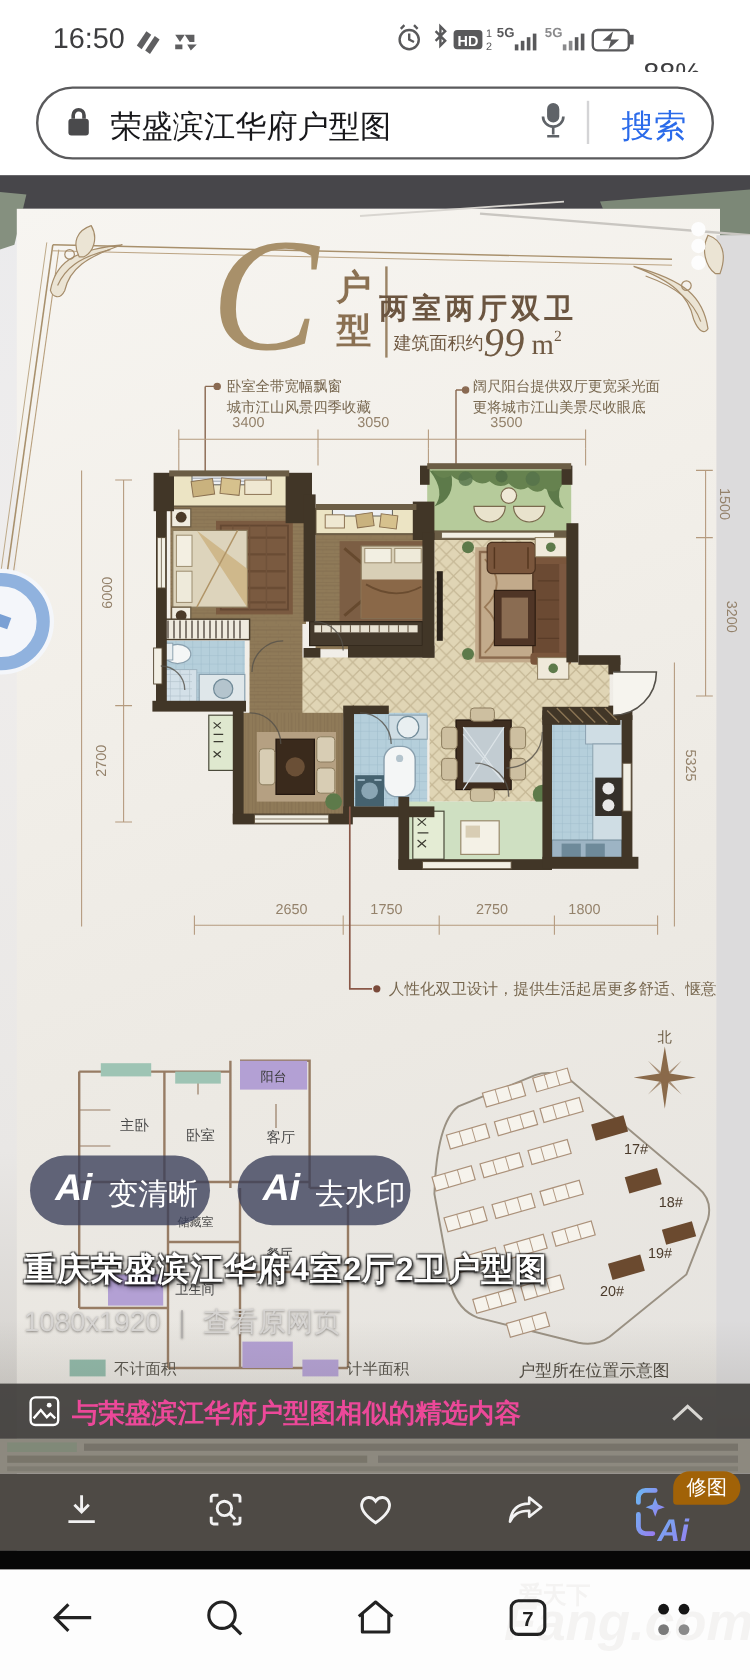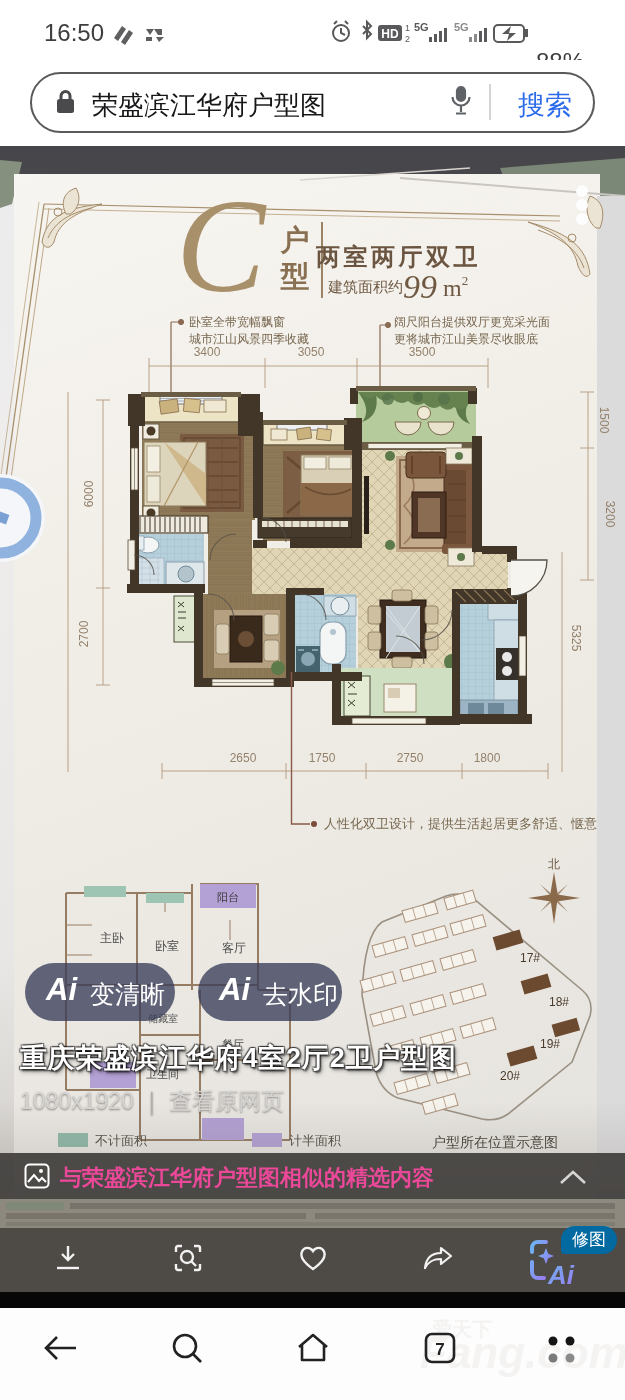--- a/index.html
+++ b/index.html
@@ -687,21 +687,21 @@
     <linearGradient id="aig" x1="0" y1="0" x2="1" y2="1">
       <stop offset="0" stop-color="#6db5f2"></stop>
         <stop offset="1" stop-color="#9a7af0"></stop>
     </linearGradient>
   </defs>
   <path d="M8 14 v-4 a6 6 0 0 1 6 -6 h8 M8 24 v10 a6 6 0 0 0 6 6 h6" stroke="url(#aig)" stroke-width="4" fill="none" stroke-linecap="round"></path>
   <path d="M22 10 l2.2 5.8 5.8 2.2 -5.8 2.2 -2.2 5.8 -2.2 -5.8 -5.8 -2.2 5.8 -2.2 Z" fill="url(#aig)"></path>
   <text x="24" y="46" font-size="26" font-weight="bold" font-style="italic" fill="url(#aig)">Ai</text>
 </svg>
 
-<div class="abs" style="left:561px;top:1226px;width:56px;height:28px;border-radius:14px 14px 14px 3px;background:#0369a1;color:#fff;font-size:17px;text-align:center;line-height:28px;">修图</div>
+<div class="abs" style="left:561px;top:1226px;width:56px;height:28px;border-radius:14px 14px 14px 3px;background:#a16207;color:#fff;font-size:17px;text-align:center;line-height:28px;">修图</div>
 
 <div class="abs" style="left:0;top:1292px;width:625px;height:16px;background:#070707;"></div>
 
 <div class="abs" style="left:0;top:1308px;width:625px;height:92px;background:#fdfdfd;"></div>
 
 <div class="abs" style="left:432px;top:1316px;font-size:20px;color:#f4f3f2;font-weight:bold;">爱天下</div>
 <div class="abs" style="left:420px;top:1328px;font-size:44px;color:#f4f3f2;font-weight:bold;font-style:italic;">Fang.com</div>
 
 <svg class="abs" style="left:40px;top:1330px;" width="40" height="36" viewBox="0 0 40 36">
   <path d="M36 18 H6 M17 7 L6 18 L17 29" stroke="#222" stroke-width="2.6" fill="none"></path>

